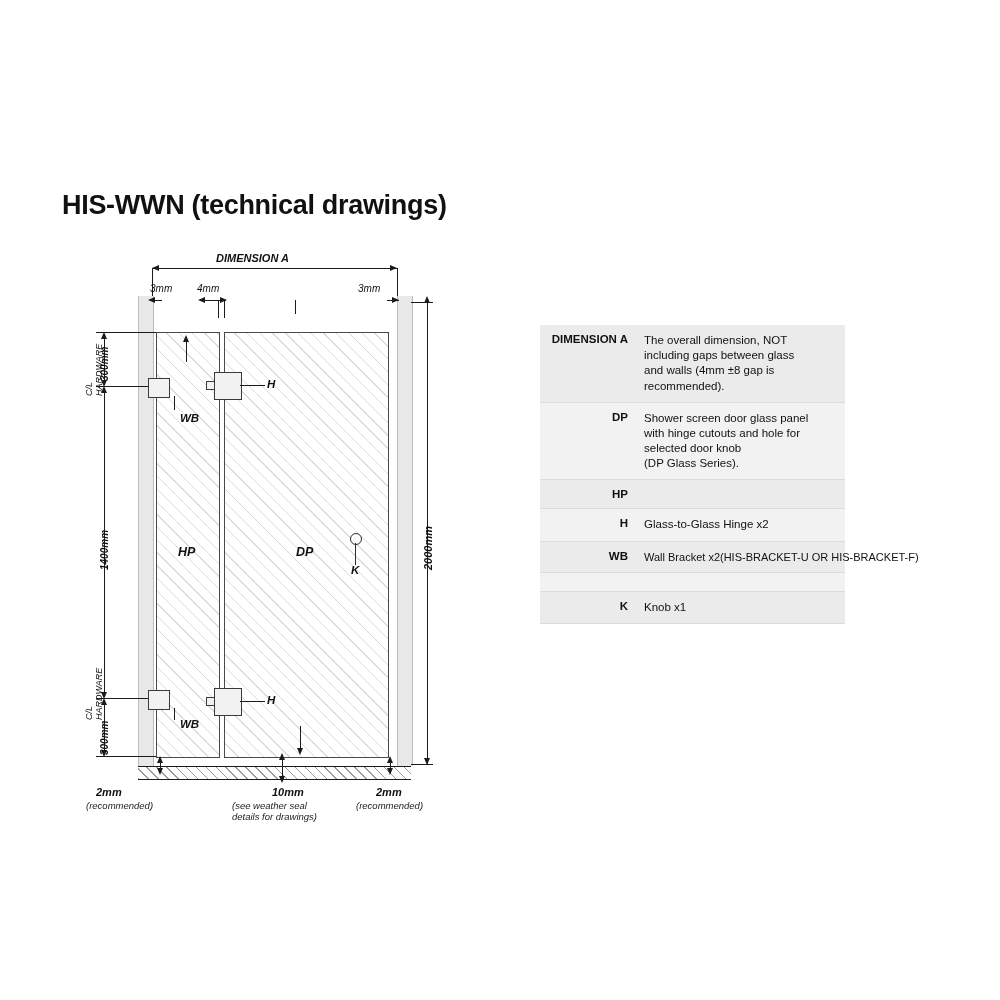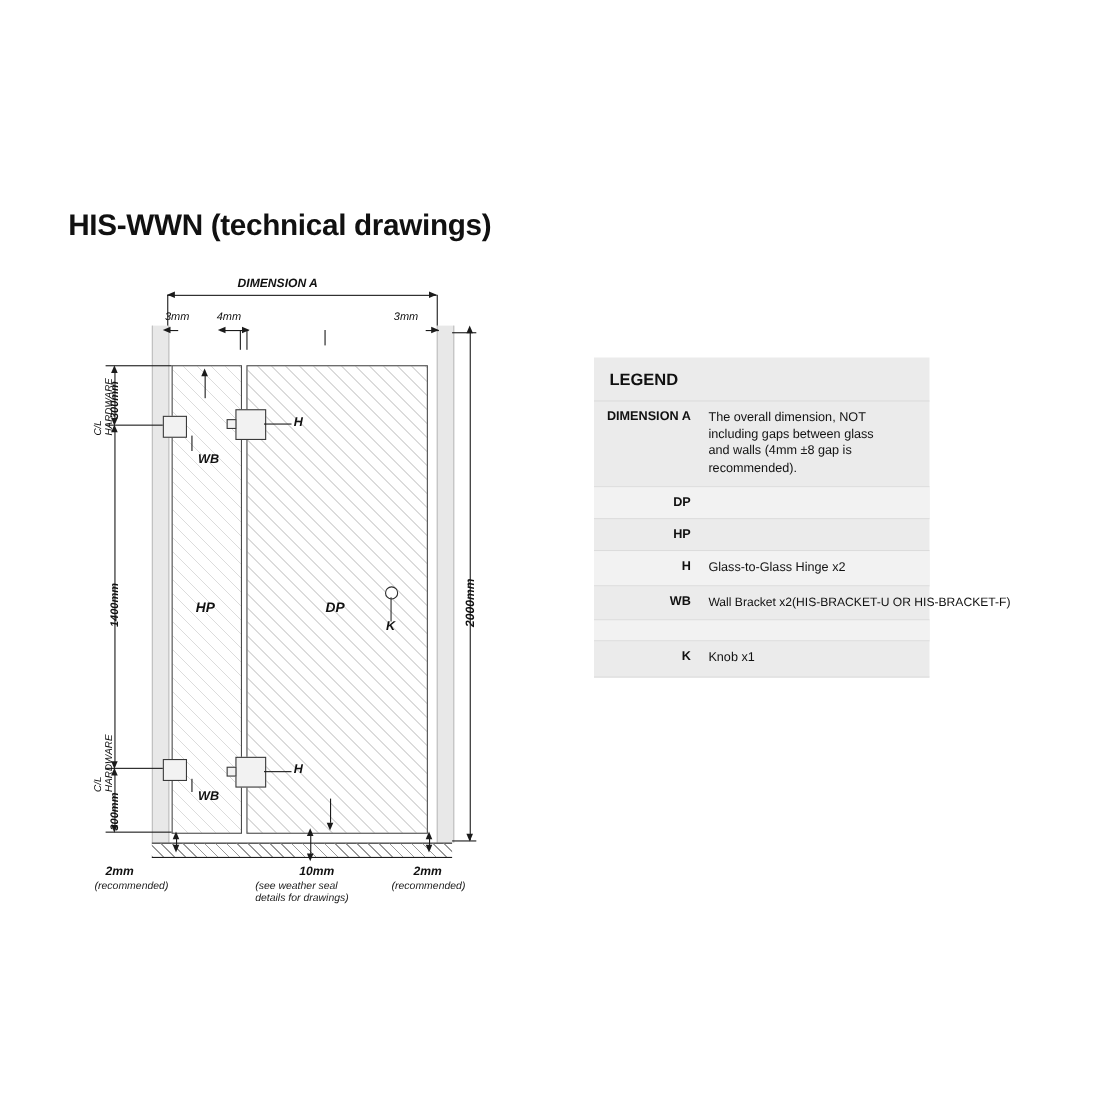--- a/index.html
+++ b/index.html
@@ -362,32 +362,35 @@
 details for drawings)</div>
 
   <div class="dimline-v" style="left:330px; top:510px; height:12px;"></div>
   <div class="arrow-u" style="left:326.5px; top:506px;"></div>
   <div class="arrow-d" style="left:326.5px; top:518px;"></div>
   <div class="dim-text" style="left:316px; top:536px;">2mm</div>
   <div class="dim-text note" style="left:296px; top:550px;">(recommended)</div>
 </div>
 
 <div class="legend">
-  <div class="legend-title">LEGEND</div>
 
   <div class="legend-row">
     <div class="legend-key">DIMENSION A</div>
     <div class="legend-desc">The overall dimension, NOT
 including gaps between glass
 and walls (4mm ±8 gap is
 recommended).</div>
   </div>
 
   <div class="legend-row alt">
     <div class="legend-key">DP</div>
+    <div class="legend-desc">Shower screen door glass panel
+with hinge cutouts and hole for
+selected door knob
+(DP Glass Series).</div>
   </div>
 
   <div class="legend-row">
     <div class="legend-key">HP</div>
   </div>
 
   <div class="legend-row alt">
     <div class="legend-key">H</div>
     <div class="legend-desc">Glass-to-Glass Hinge x2</div>
   </div>

